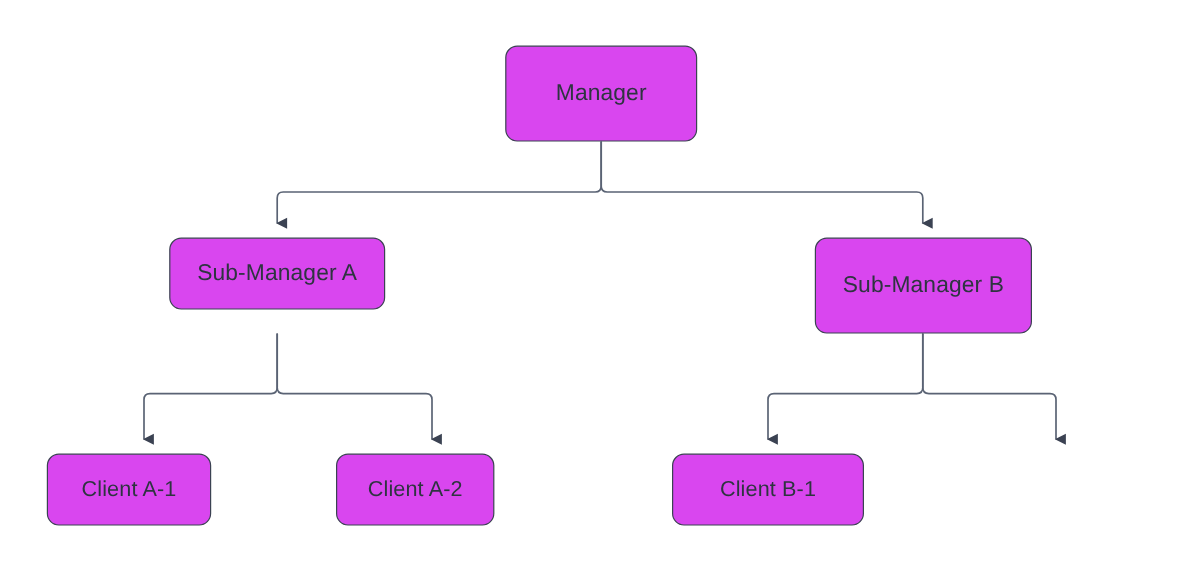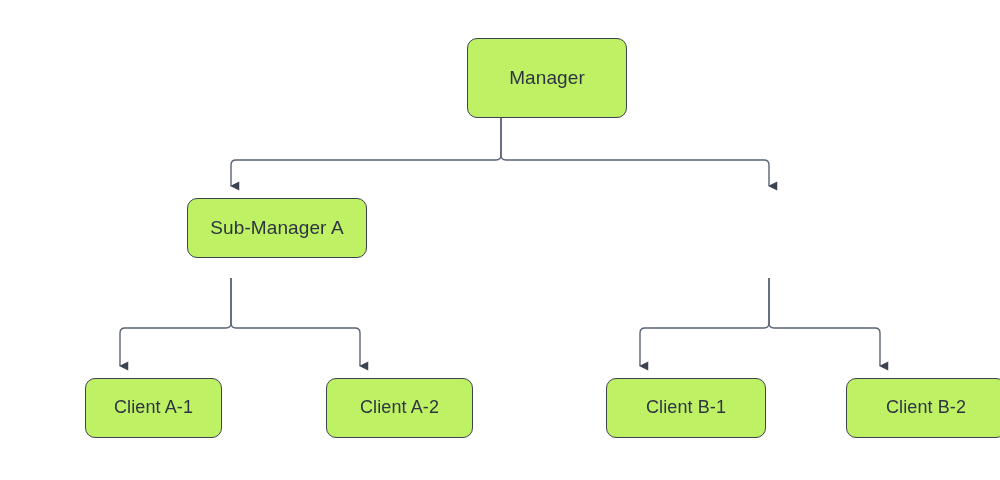--- a/index.html
+++ b/index.html
@@ -23,28 +23,27 @@
     position: absolute;
     left: 0;
     top: 0;
     width: 1000px;
     height: 480px;
     pointer-events: none;
   }
   .node {
     position: absolute;
     box-sizing: border-box;
-    background: #bef264;
+    background: #d946ef;
     border: 1.2px solid #3b4252;
     border-radius: 10px;
     display: flex;
     align-items: center;
     justify-content: center;
     text-align: center;
-    margin-left: 46px;
   }
   .node-label {
     color: #2e3440;
     font-family: "Liberation Sans", sans-serif;
     font-size: 19px;
     line-height: 1.2;
     letter-spacing: 0.1px;
     white-space: nowrap;
   }
   .node-root .node-label,
@@ -78,30 +77,30 @@
   </svg>
 
   <div class="node node-root" style="left:421px; top:38px; width:160px; height:80px;">
     <span class="node-label">Manager</span>
   </div>
 
   <div class="node node-branch" style="left:141px; top:198px; width:180px; height:60px;">
     <span class="node-label">Sub-Manager A</span>
   </div>
 
+  <div class="node node-branch" style="left:679px; top:198px; width:181px; height:80px;">
+    <span class="node-label">Sub-Manager B</span>
+  </div>
 
   <div class="node node-leaf" style="left:39px; top:378px; width:137px; height:60px;">
     <span class="node-label">Client A-1</span>
   </div>
 
-  <div class="node node-leaf" style="left:280px; top:378px; width:147px; height:60px;">
+  <div class="node node-leaf" style="left:280px; top:378px; width:132px; height:60px;">
     <span class="node-label">Client A-2</span>
   </div>
 
   <div class="node node-leaf" style="left:560px; top:378px; width:160px; height:60px;">
     <span class="node-label">Client B-1</span>
   </div>
 
-  <div class="node node-leaf" style="left:800px; top:378px; width:160px; height:60px;">
-    <span class="node-label">Client B-2</span>
-  </div>
 
 </div>
 
 </body></html>

